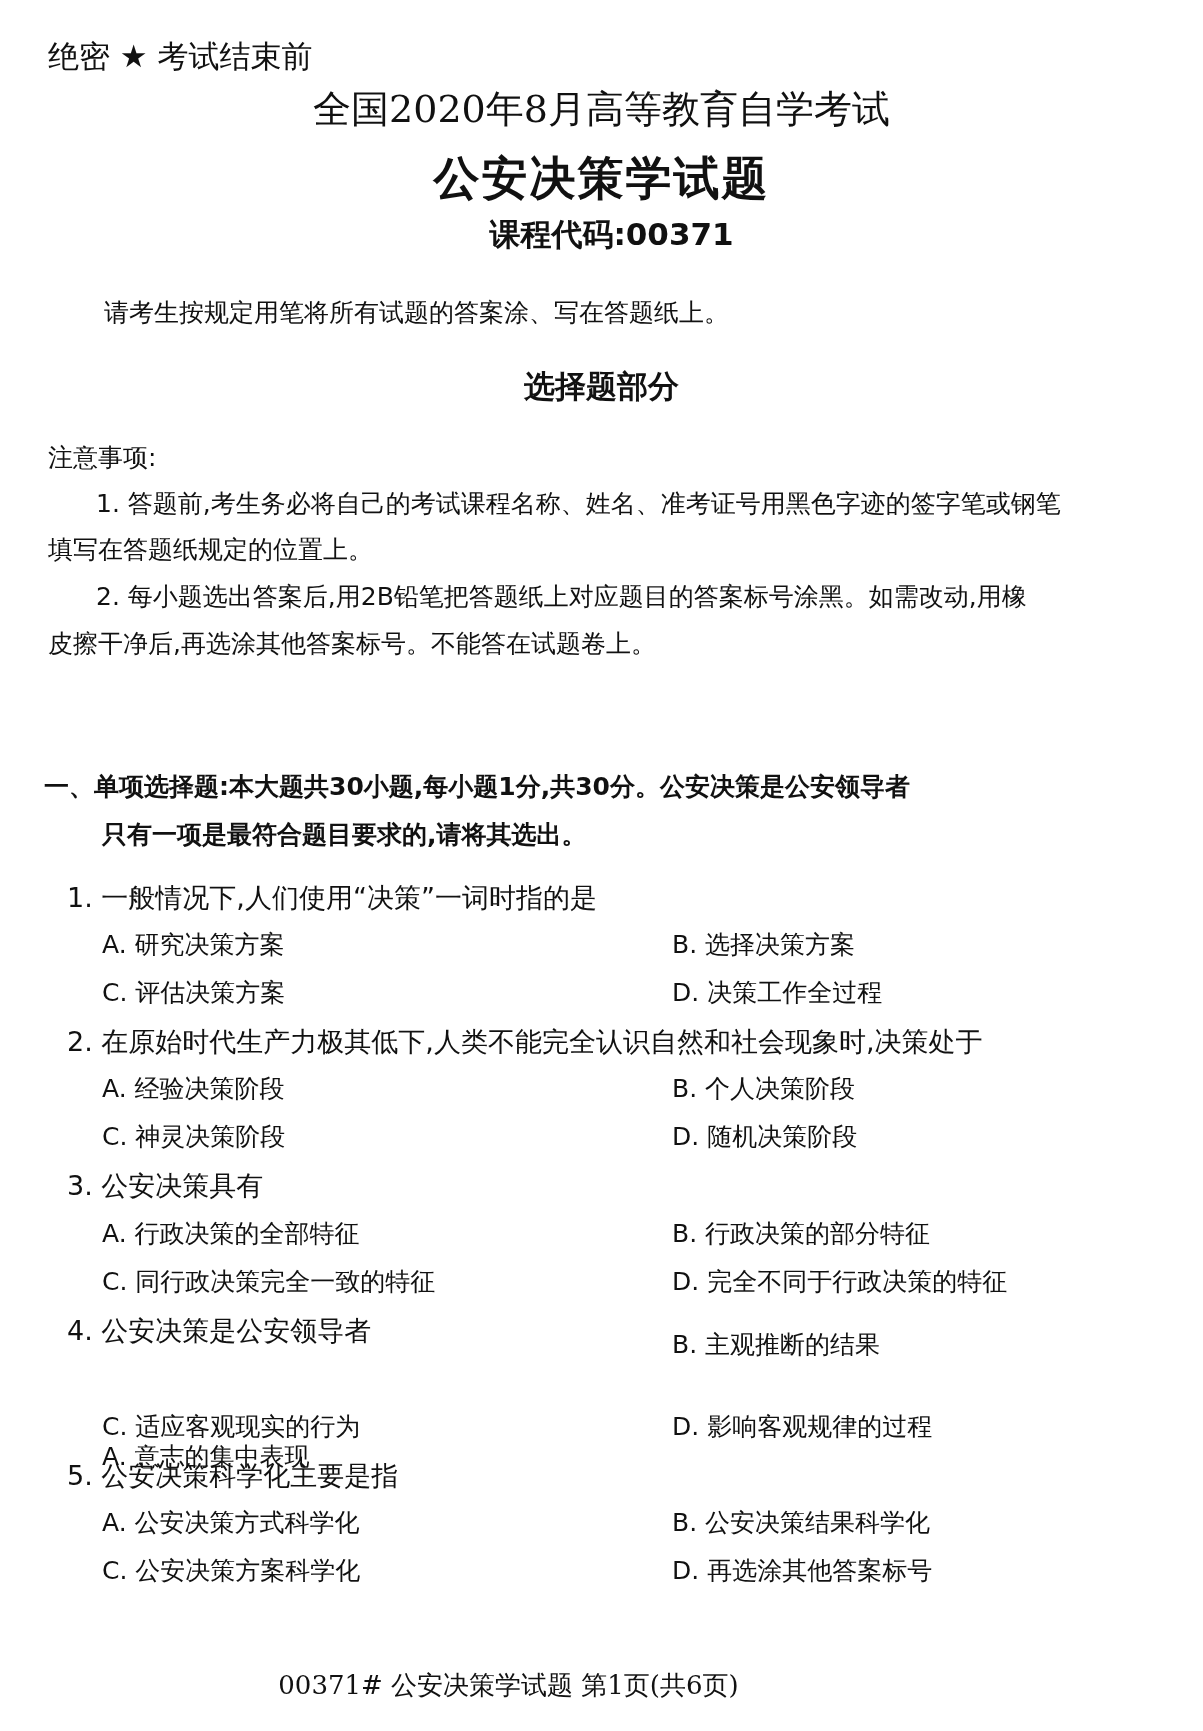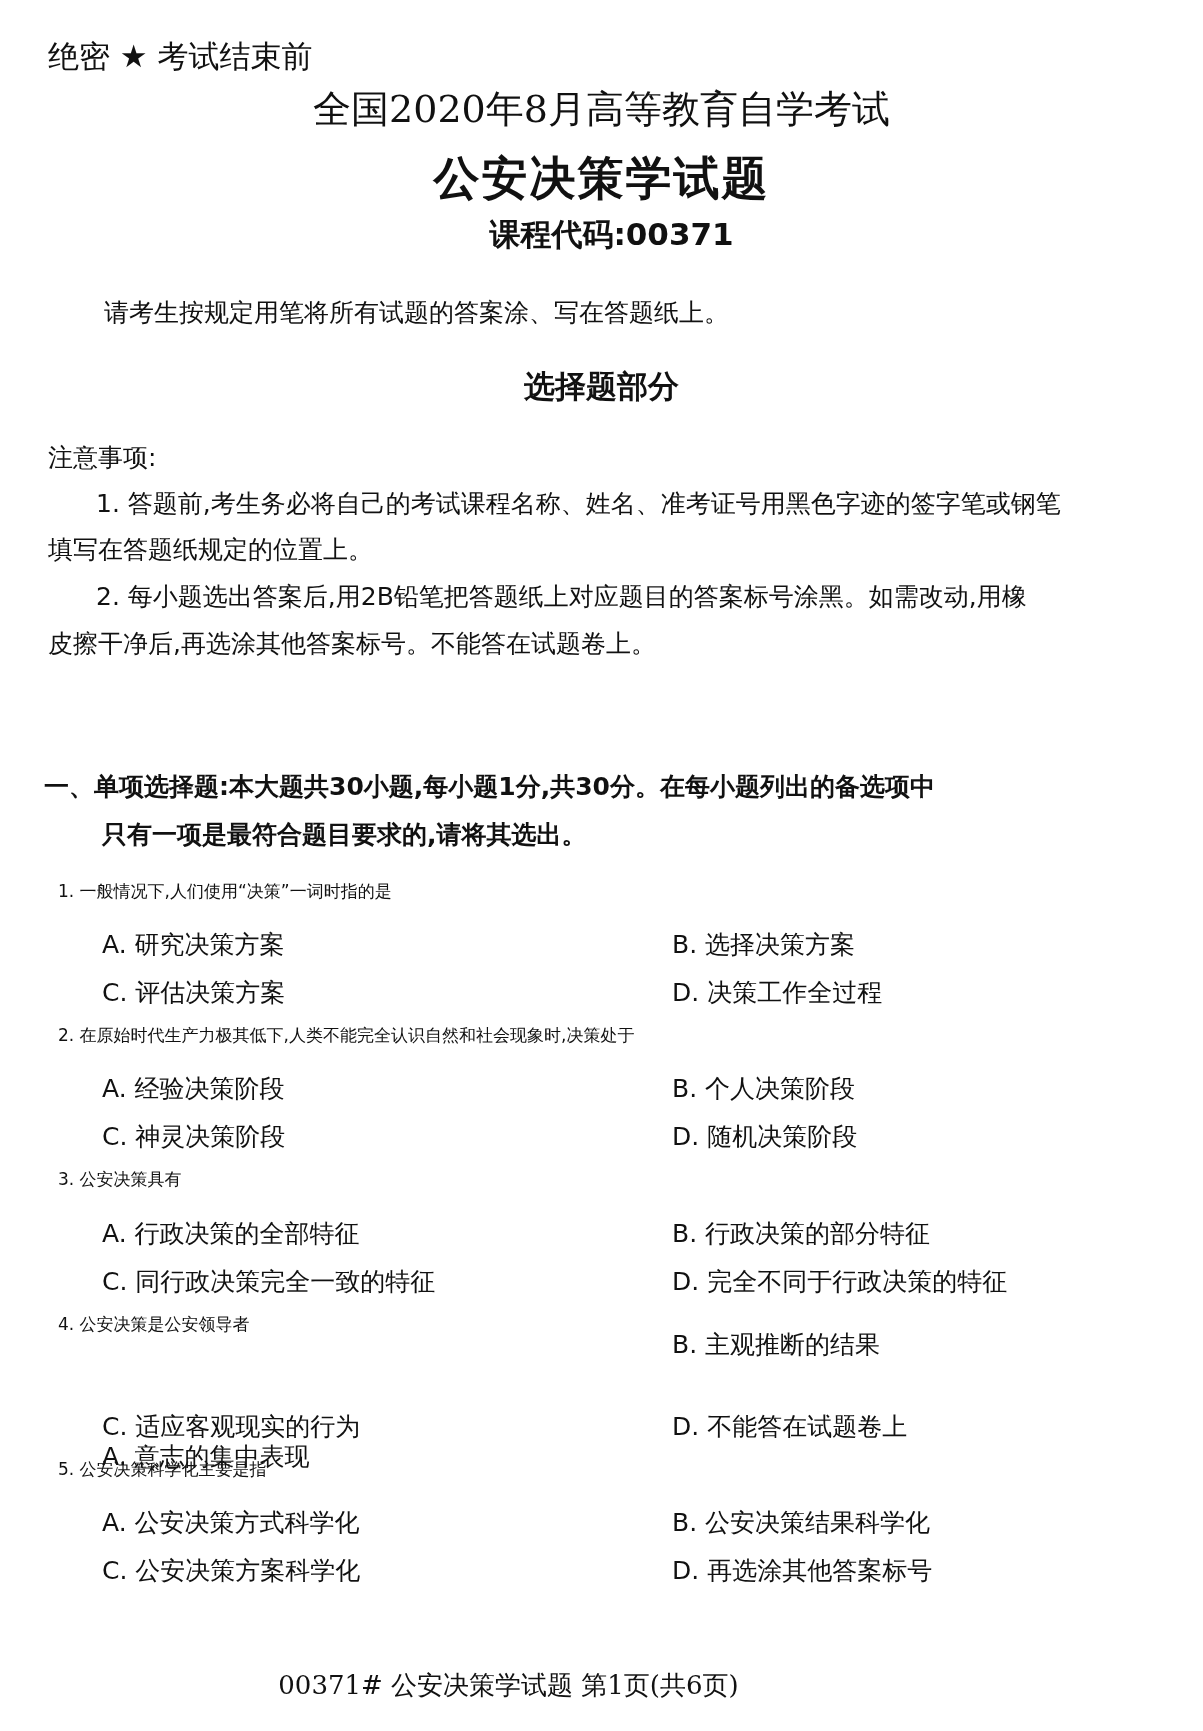--- a/index.html
+++ b/index.html
@@ -10,21 +10,21 @@
   .abs { position: absolute; white-space: nowrap; }
   .secret { left: 48px; top: 36px; font-size: 31px; }
   .title1 { left: 0; width: 1203px; text-align: center; top: 84px; font-size: 38px; font-family: "DejaVu Serif", "Liberation Serif", serif; }
   .title2 { left: 0; width: 1203px; text-align: center; top: 148px; font-size: 46px; font-weight: bold; letter-spacing: 2px; }
   .code { left: 0; width: 1203px; text-align: center; top: 214px; font-size: 31px; font-weight: bold; padding-left: 10px; }
   .instr { left: 104px; top: 296px; font-size: 25px; }
   .sectionhead { left: 0; width: 1203px; text-align: center; top: 366px; font-size: 31px; font-weight: bold; }
   .notes-title { left: 48px; top: 441px; font-size: 25px; }
   .note-line { font-size: 25px; left: 48px; }
   .part-head { left: 44px; font-size: 25px; font-weight: bold; }
-  .q { left: 58px; font-size: 17px; }
+  .q { left: 67px; font-size: 27px; }
   .opt { font-size: 25px; }
   .optA { left: 102px; }
   .optB { left: 672px; }
   .footer { left: 0; width: 1017px; text-align: center; top: 1668px; font-size: 26px; font-family: "DejaVu Serif", "Liberation Serif", serif; }
 </style>
 </head>
 <body>
 
 <div class="abs secret">绝密 ★ 考试结束前</div>
 <div class="abs title1">全国2020年8月高等教育自学考试</div>
@@ -33,21 +33,21 @@
 
 <div class="abs instr">请考生按规定用笔将所有试题的答案涂、写在答题纸上。</div>
 <div class="abs sectionhead">选择题部分</div>
 
 <div class="abs notes-title">注意事项:</div>
 <div class="abs note-line" style="left:96px;top:487px;">1. 答题前,考生务必将自己的考试课程名称、姓名、准考证号用黑色字迹的签字笔或钢笔</div>
 <div class="abs note-line" style="top:533px;">填写在答题纸规定的位置上。</div>
 <div class="abs note-line" style="left:96px;top:580px;">2. 每小题选出答案后,用2B铅笔把答题纸上对应题目的答案标号涂黑。如需改动,用橡</div>
 <div class="abs note-line" style="top:627px;">皮擦干净后,再选涂其他答案标号。不能答在试题卷上。</div>
 
-<div class="abs part-head" style="top:770px;">一、单项选择题:本大题共30小题,每小题1分,共30分。在每小题列出的备选项中</div>
+<div class="abs part-head" style="top:770px;">一、单项选择题:本大题共30小题,每小题1分,共30分。公安决策是公安领导者</div>
 <div class="abs part-head" style="left:102px;top:818px;">只有一项是最符合题目要求的,请将其选出。</div>
 
 <div class="abs q" style="top:880px;">1. 一般情况下,人们使用“决策”一词时指的是</div>
 <div class="abs opt optA" style="top:928px;">A. 研究决策方案</div>
 <div class="abs opt optB" style="top:928px;">B. 选择决策方案</div>
 <div class="abs opt optA" style="top:976px;">C. 评估决策方案</div>
 <div class="abs opt optB" style="top:976px;">D. 决策工作全过程</div>
 
 <div class="abs q" style="top:1024px;">2. 在原始时代生产力极其低下,人类不能完全认识自然和社会现象时,决策处于</div>
 <div class="abs opt optA" style="top:1072px;">A. 经验决策阶段</div>
@@ -58,21 +58,21 @@
 <div class="abs q" style="top:1168px;">3. 公安决策具有</div>
 <div class="abs opt optA" style="top:1217px;">A. 行政决策的全部特征</div>
 <div class="abs opt optB" style="top:1217px;">B. 行政决策的部分特征</div>
 <div class="abs opt optA" style="top:1265px;">C. 同行政决策完全一致的特征</div>
 <div class="abs opt optB" style="top:1265px;">D. 完全不同于行政决策的特征</div>
 
 <div class="abs q" style="top:1313px;">4. 公安决策是公安领导者</div>
 <div class="abs opt optA" style="top:1440px;text-align:center;">A. 意志的集中表现</div>
 <div class="abs opt optB" style="top:1328px;text-align:right;">B. 主观推断的结果</div>
 <div class="abs opt optA" style="top:1410px;">C. 适应客观现实的行为</div>
-<div class="abs opt optB" style="top:1410px;">D. 不能答在试题卷上</div>
+<div class="abs opt optB" style="top:1410px;">D. 影响客观规律的过程</div>
 
 <div class="abs q" style="top:1458px;">5. 公安决策科学化主要是指</div>
 <div class="abs opt optA" style="top:1506px;">A. 公安决策方式科学化</div>
 <div class="abs opt optB" style="top:1506px;">B. 公安决策结果科学化</div>
 <div class="abs opt optA" style="top:1554px;">C. 公安决策方案科学化</div>
 <div class="abs opt optB" style="top:1554px;">D. 再选涂其他答案标号</div>
 
 <div class="abs footer">00371# 公安决策学试题 第1页(共6页)</div>
 
 </body></html>

